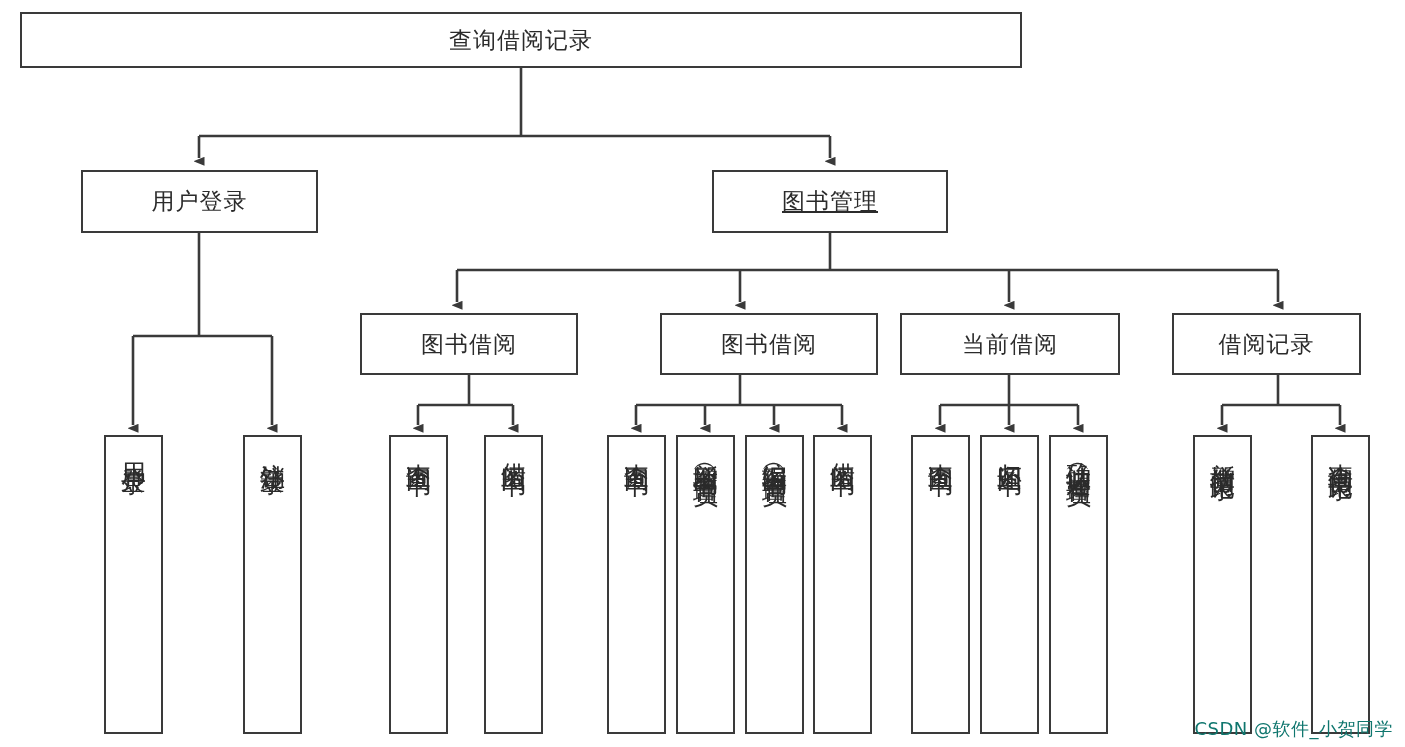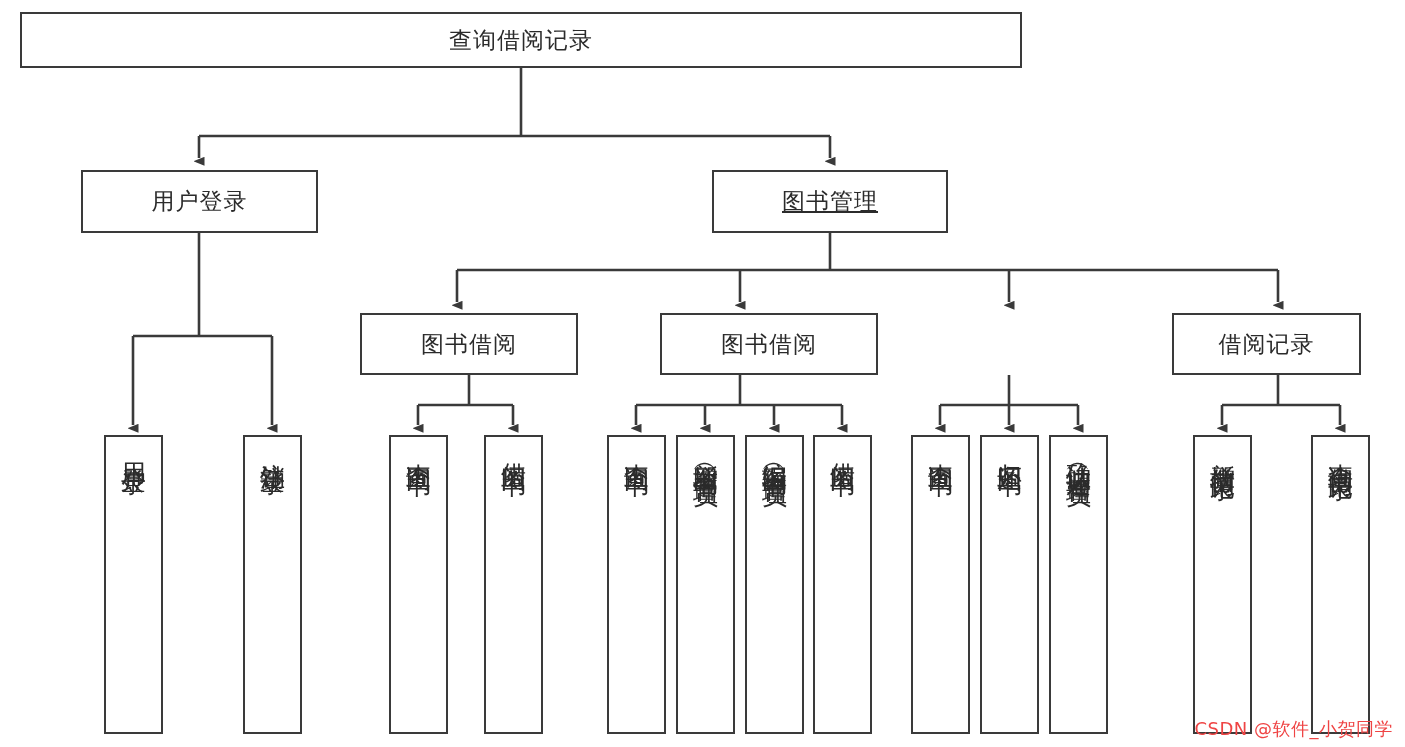--- a/index.html
+++ b/index.html
@@ -61,21 +61,21 @@
     font-size: 25px;
     line-height: 1.0;
     letter-spacing: 3px;
     white-space: nowrap;
   }
   .watermark {
     position: absolute;
     right: 12px;
     bottom: 6px;
     font-size: 18px;
-    color: #ef4444;
+    color: #0f766e;
     letter-spacing: 0.5px;
     white-space: nowrap;
     z-index: 5;
   }
 </style>
 </head>
 <body>
 
 <div id="canvas">
 
@@ -142,20 +142,23 @@
   </div>
 
   <div class="node h" style="left:360px; top:313px; width:218px; height:62px;">
     <span class="label">图书借阅</span>
   </div>
 
   <div class="node h" style="left:660px; top:313px; width:218px; height:62px;">
     <span class="label">图书借阅</span>
   </div>
 
+  <div class="node h" style="left:900px; top:313px; width:220px; height:62px;">
+    <span class="label">当前借阅</span>
+  </div>
 
   <div class="node h" style="left:1172px; top:313px; width:189px; height:62px;">
     <span class="label">借阅记录</span>
   </div>
 
   <div class="node v" style="left:104px; top:435px; width:59px; height:299px;">
     <span class="label">用户登录</span>
   </div>
 
   <div class="node v" style="left:243px; top:435px; width:59px; height:299px;">

